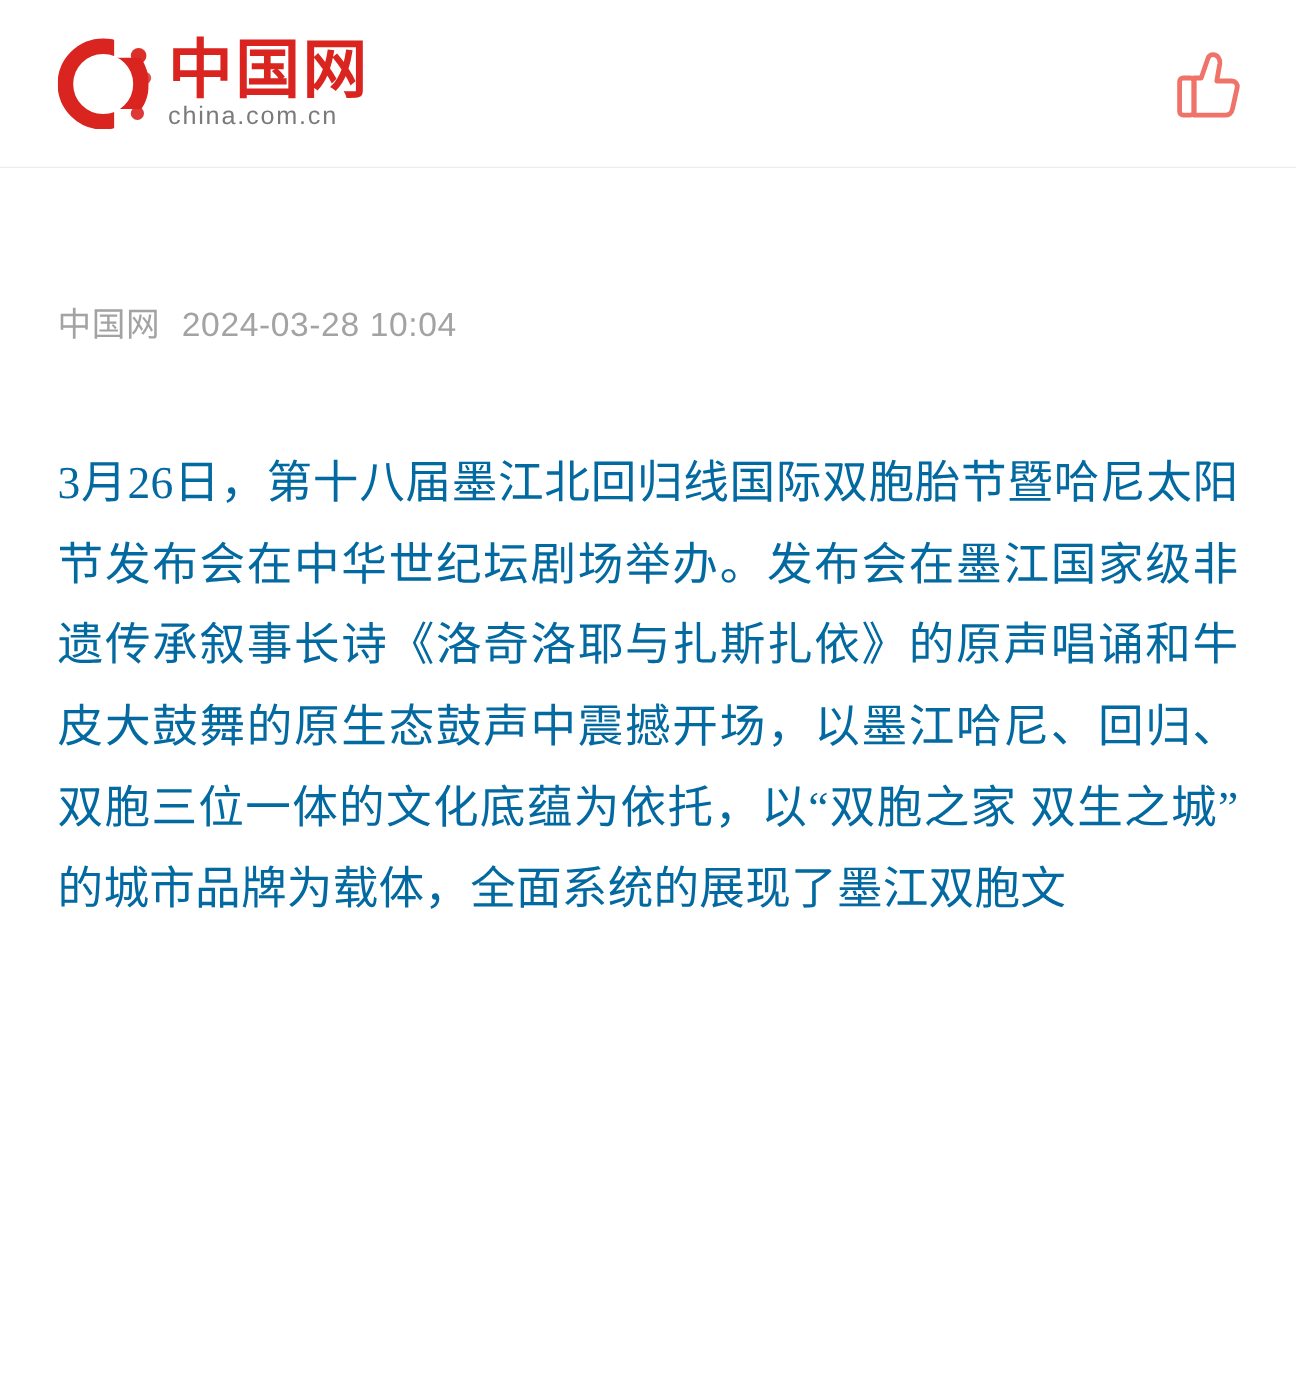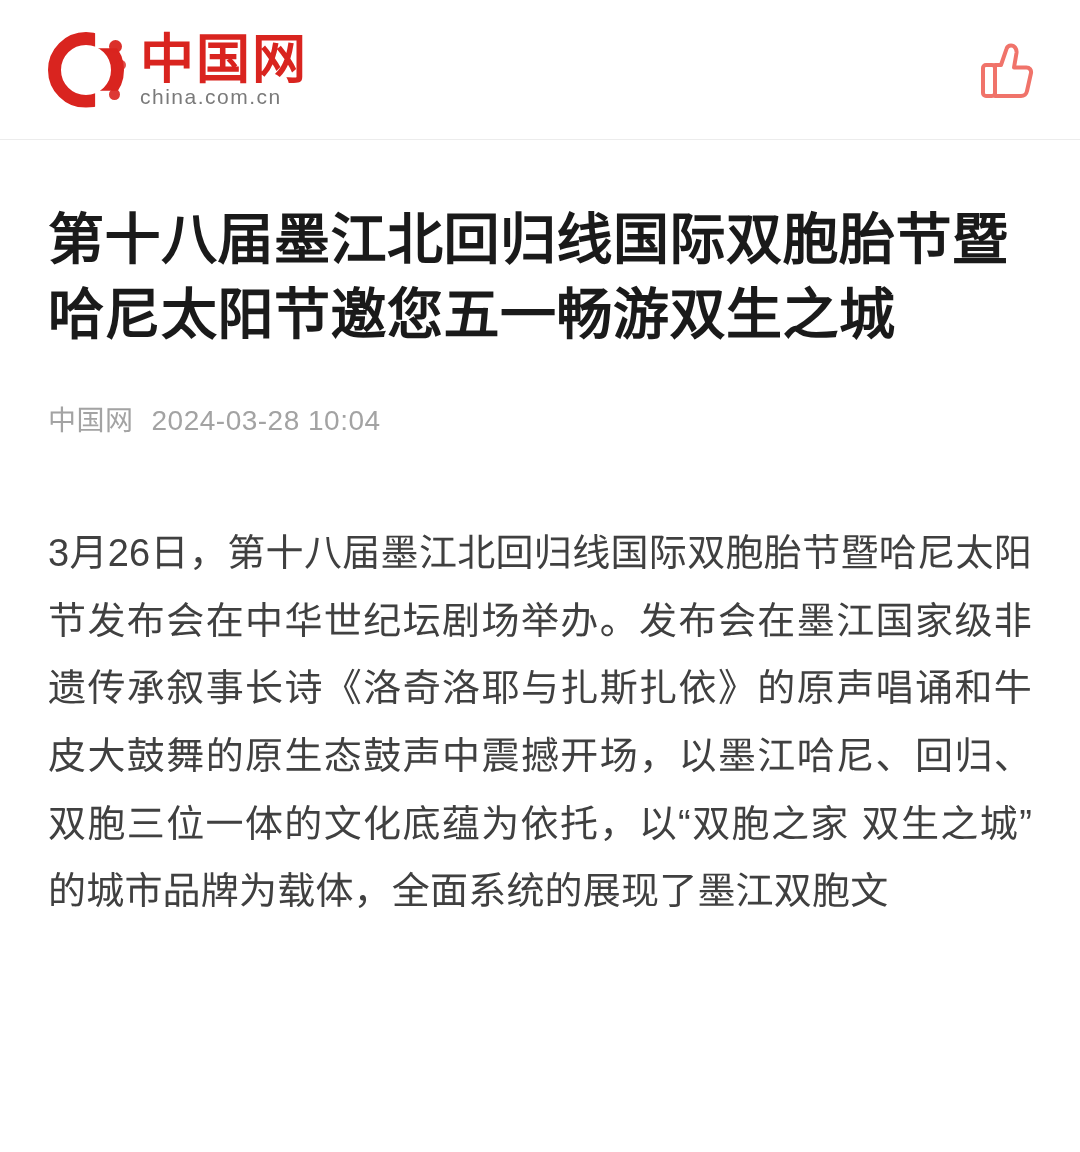--- a/index.html
+++ b/index.html
@@ -119,24 +119,24 @@
     color: #a3a3a3;
     letter-spacing: 0.5px;
   }
   .meta-source { color: #a3a3a3; }
   .meta-time { color: #a3a3a3; }
 
   .body-text {
     margin-top: 82px;
     font-size: 38px;
     line-height: 1.78;
-    color: #404040;
+    color: #0369a1;
     text-align: justify;
     letter-spacing: 0.2px;
-    font-family: Liberation Sans, sans-serif;
+    font-family: Liberation Serif, serif;
   }
   .body-text p { margin: 0; }
 </style>
 </head>
 <body>
 
 <div class="page">
 
   <div class="header">
 
@@ -157,21 +157,20 @@
       <span>
         <svg width="58" height="62" viewBox="0 0 58 62" fill="none" xmlns="http://www.w3.org/2000/svg">
           <path d="M16 26 L16 57 L42 57 C45 57 47.5 55 48 52 L52 34 C52.5 31 50.5 28.5 47.5 28.5 L35 28.5 L37.5 14 C38 10 35.5 6.5 32 6.5 C30 6.5 28.2 7.8 27.6 9.7 L22 26 Z" stroke="#f0736a" stroke-width="4" stroke-linejoin="round" stroke-linecap="round" fill="none"></path>
           <rect x="4" y="26" width="12" height="31" rx="3" stroke="#f0736a" stroke-width="4" fill="none"></rect>
         </svg>
       </span>
     </button>
   </div>
 
   <div class="article">
-    <h1 class="headline">第十八届墨江北回归线国际双胞胎节暨哈尼太阳节邀您五一畅游双生之城</h1>
 
     <div class="meta">
       <span class="meta-source">中国网</span>
       <span class="meta-time">2024-03-28 10:04</span>
     </div>
 
     <div class="body-text">
       <p>3月26日，第十八届墨江北回归线国际双胞胎节暨哈尼太阳节发布会在中华世纪坛剧场举办。发布会在墨江国家级非遗传承叙事长诗《洛奇洛耶与扎斯扎依》的原声唱诵和牛皮大鼓舞的原生态鼓声中震撼开场，以墨江哈尼、回归、双胞三位一体的文化底蕴为依托，以“双胞之家 双生之城”的城市品牌为载体，全面系统的展现了墨江双胞文</p>
     </div>
   </div>

